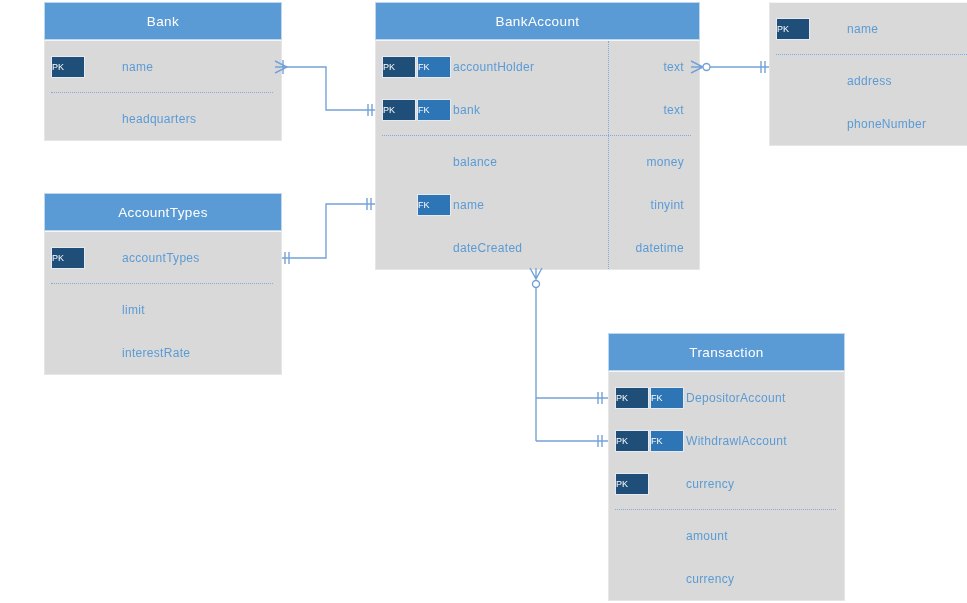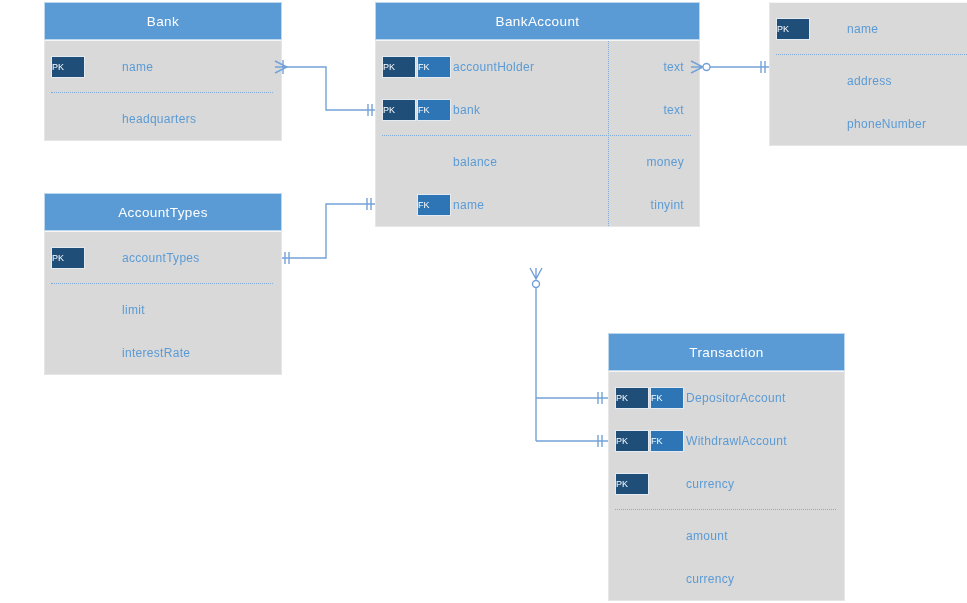--- a/index.html
+++ b/index.html
@@ -96,20 +96,24 @@
       <div class="sep"></div>
       <div class="frow">
         <span class="fname">balance</span>
         <span class="ftype">money</span>
       </div>
       <div class="frow">
         <span class="badge fk">FK</span>
         <span class="fname">name</span>
         <span class="ftype">tinyint</span>
       </div>
+      <div class="frow">
+        <span class="fname">dateCreated</span>
+        <span class="ftype">datetime</span>
+      </div>
     </div>
   </div>
 
   <div class="entity e-customers">
     <div class="tbody">
       <div class="frow">
         <span class="badge pk">PK</span>
         <span class="fname">name</span>
       </div>
       <div class="sep"></div>

